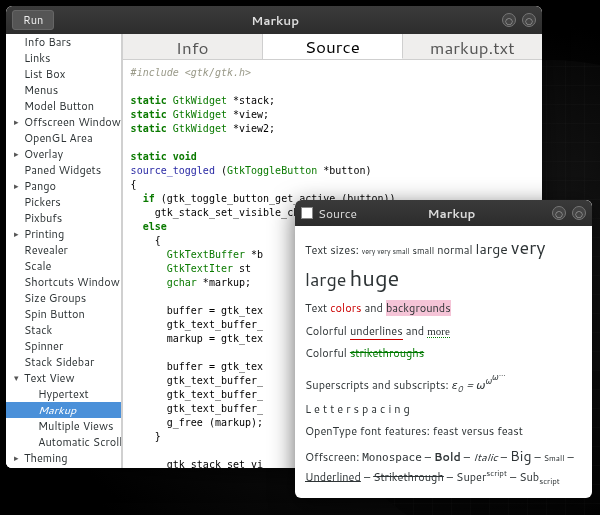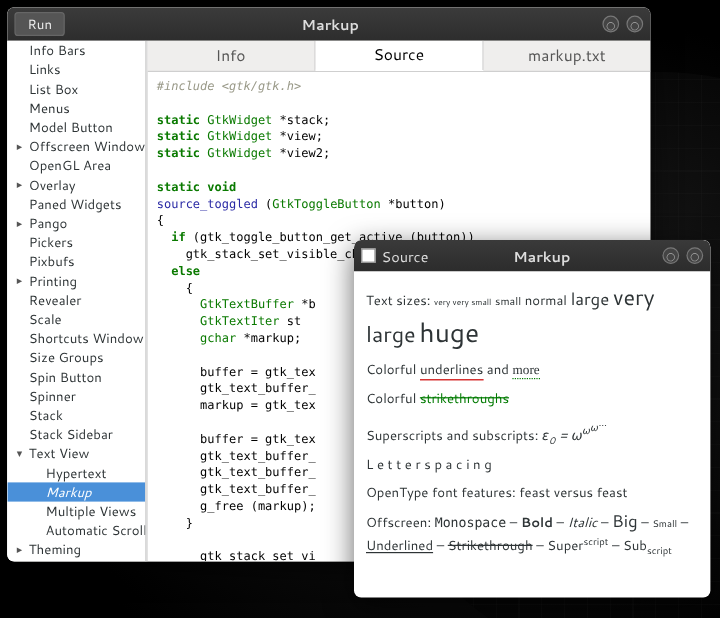--- a/index.html
+++ b/index.html
@@ -65,21 +65,21 @@
   .tree-item.child { padding-left:32px; }
   .tree-item.sel { background:#4a90d9; color:#fff; font-style:italic; }
 
   .right { flex:1; display:flex; flex-direction:column; border-left:1px solid #d0d0d0;}
   .tabs {
     height:26px; display:flex; align-items:stretch;
     background:#efeeed; border-bottom:1px solid #cfcfcf;
   }
   .tab {
     flex:1; display:flex; align-items:center; justify-content:center;
-    border-right:1px solid #cfcfcf; font-size:13px; color:#555;
+    border-right:1px solid #cfcfcf; font-size:17px; color:#555;
   }
   .tab:last-child{border-right:none;}
   .tab.active { background:#fff; border-bottom:1px solid #fff; color:#000;}
 
   .code {
     flex:1; padding:6px 8px; overflow:hidden;
     font-family:"DejaVu Sans Mono","Menlo",monospace;
     font-size:10px; line-height:14px; white-space:pre; color:#000;
   }
   .cm { color:#998; font-style:italic; }
@@ -138,22 +138,22 @@
         <div class="tree-item ">Paned Widgets</div>
         <div class="tree-item parent">Pango</div>
         <div class="tree-item ">Pickers</div>
         <div class="tree-item ">Pixbufs</div>
         <div class="tree-item parent">Printing</div>
         <div class="tree-item ">Revealer</div>
         <div class="tree-item ">Scale</div>
         <div class="tree-item ">Shortcuts Window</div>
         <div class="tree-item ">Size Groups</div>
         <div class="tree-item ">Spin Button</div>
+        <div class="tree-item ">Stack</div>
         <div class="tree-item ">Spinner</div>
-        <div class="tree-item ">Stack</div>
         <div class="tree-item ">Stack Sidebar</div>
         <div class="tree-item parent expanded">Text View</div>
         <div class="tree-item child">Hypertext</div>
         <div class="tree-item child sel">Markup</div>
         <div class="tree-item child">Multiple Views</div>
         <div class="tree-item child">Automatic Scrolling</div>
         <div class="tree-item parent">Theming</div>
       </div>
 
     <div class="right">
@@ -207,20 +207,23 @@
     <span>Source</span>
     <span style="flex:1;text-align:center;font-weight:600">Markup</span>
     <div class="circle">○</div>
     <div class="circle">○</div>
   </div>
   <div class="pvbody">
     <p>
       <span>Text sizes: </span><span class="w-vsmall">very very small</span> <span class="w-small">small</span> <span>normal</span> <span class="w-large">large</span> <span class="w-vlarge">very large</span> <span class="w-huge">huge</span>
     </p>
     <p>
+      <span>Text </span><span class="t-red">colors</span><span> and </span><span class="hl-pink">backgrounds</span>
+    </p>
+    <p>
       <span>Colorful </span><span class="ul-red">underlines</span><span> and </span><span class="ul-grn">more</span>
     </p>
     <p>
       <span>Colorful </span><span class="strike-g">strikethroughs</span>
     </p>
     <p>
       <span>Superscripts and subscripts: </span><span class="mi">ε</span><sub class="mi">0</sub><span class="mi"> = ω</span><sup class="mi"><span>ω</span><sup><span>ω</span><sup>...</sup></sup></sup>
     </p>
     <p class="ls">Letterspacing</p>
     <p>

